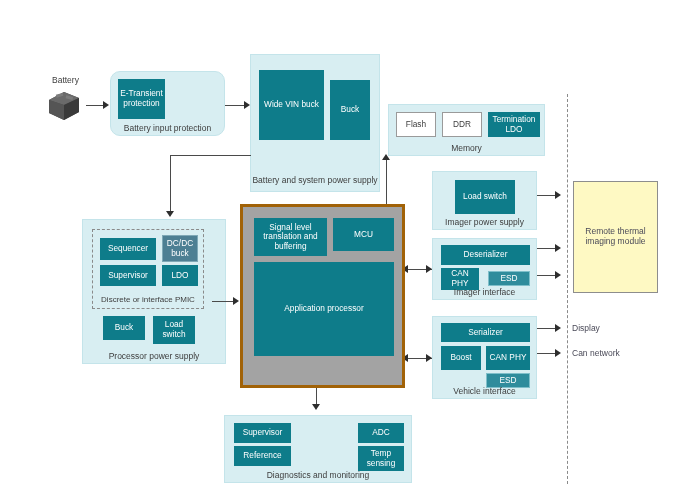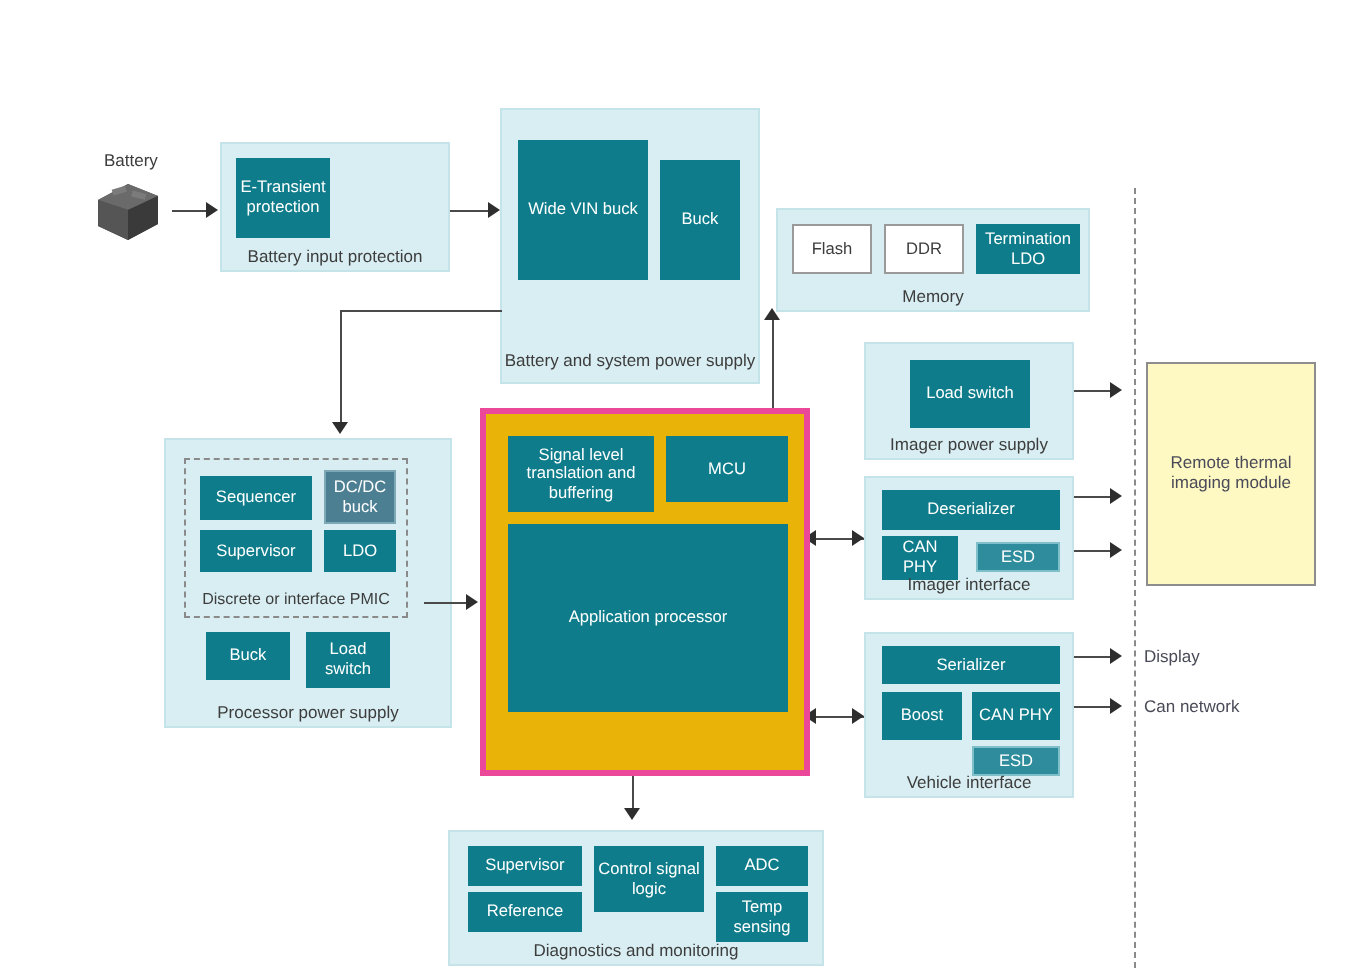--- a/index.html
+++ b/index.html
@@ -11,22 +11,22 @@
   
   .abs{position:absolute;box-sizing:border-box;}
 
   
   .group{
     background:#d8eef2;
     border:1px solid #c4e4ea;
     box-sizing:border-box;
   }
   .group.redbox{
-    background:#eab308;
-    border:3px solid #ec4899;
+    background:#a3a3a3;
+    border:3px solid #a16207;
   }
   .group-label{
     position:absolute;left:0;right:0;bottom:2px;
     text-align:center;
     font-size:8.5px;
     color:#3d3d3d;
     line-height:10px;
   }
 
   
@@ -93,21 +93,21 @@
     <polygon points="5,12 20,4 35,10 20,17" fill="#6a6a6a"></polygon>
     <polygon points="20,17 35,10 35,24 20,32" fill="#3a3a3a"></polygon>
     <polygon points="5,12 20,17 20,32 5,25" fill="#555555"></polygon>
     <rect x="12" y="6" width="7" height="3" fill="#7b7b7b" transform="rotate(-16 15 7)"></rect>
     <rect x="22" y="8" width="7" height="3" fill="#7b7b7b" transform="rotate(14 25 9)"></rect>
   </svg>
 
   <div class="ln lnh" style="left:86px;top:69px;width:18px;"></div>
   <div class="arw r" style="left:103px;top:65px;"></div>
 
-  <div class="group abs" style="left:110px;top:35px;width:115px;height:65px;">
+  <div class="group abs" style="left:110px;top:35px;width:115px;height:65px;border-radius:10px;">
     <div class="blk" style="left:7px;top:7px;width:47px;height:40px;">E-Transient protection</div>
     <div class="group-label">Battery input protection</div>
   </div>
 
   <div class="ln lnh" style="left:225px;top:69px;width:21px;"></div>
   <div class="arw r" style="left:244px;top:65px;"></div>
 
   <div class="group abs" style="left:250px;top:18px;width:130px;height:138px;">
     <div class="blk" style="left:8px;top:15px;width:65px;height:70px;">Wide VIN buck</div>
     <div class="blk" style="left:79px;top:25px;width:40px;height:60px;">Buck</div>
@@ -190,21 +190,20 @@
     <div class="blk" style="left:11px;top:11px;width:73px;height:38px;">Signal level translation and buffering</div>
     <div class="blk" style="left:90px;top:11px;width:61px;height:33px;">MCU</div>
     <div class="blk" style="left:11px;top:55px;width:140px;height:94px;">Application processor</div>
   </div>
 
   <div class="ln lnv" style="left:316px;top:352px;height:18px;"></div>
   <div class="arw d" style="left:312px;top:368px;"></div>
 
   <div class="group abs" style="left:224px;top:379px;width:188px;height:68px;">
     <div class="blk" style="left:9px;top:7px;width:57px;height:20px;">Supervisor</div>
-    <div class="blk" style="left:72px;top:7px;width:55px;height:33px;">Control signal logic</div>
     <div class="blk" style="left:133px;top:7px;width:46px;height:20px;text-align:center;">ADC</div>
     <div class="blk" style="left:9px;top:30px;width:57px;height:20px;">Reference</div>
     <div class="blk" style="left:133px;top:30px;width:46px;height:25px;">Temp sensing</div>
     <div class="group-label">Diagnostics and monitoring</div>
   </div>
 
   <div class="dashline" style="left:567px;top:58px;height:390px;"></div>
 
   <div class="blk plainwhite abs" style="left:573px;top:145px;width:85px;height:112px;">Remote thermal imaging module</div>
 

